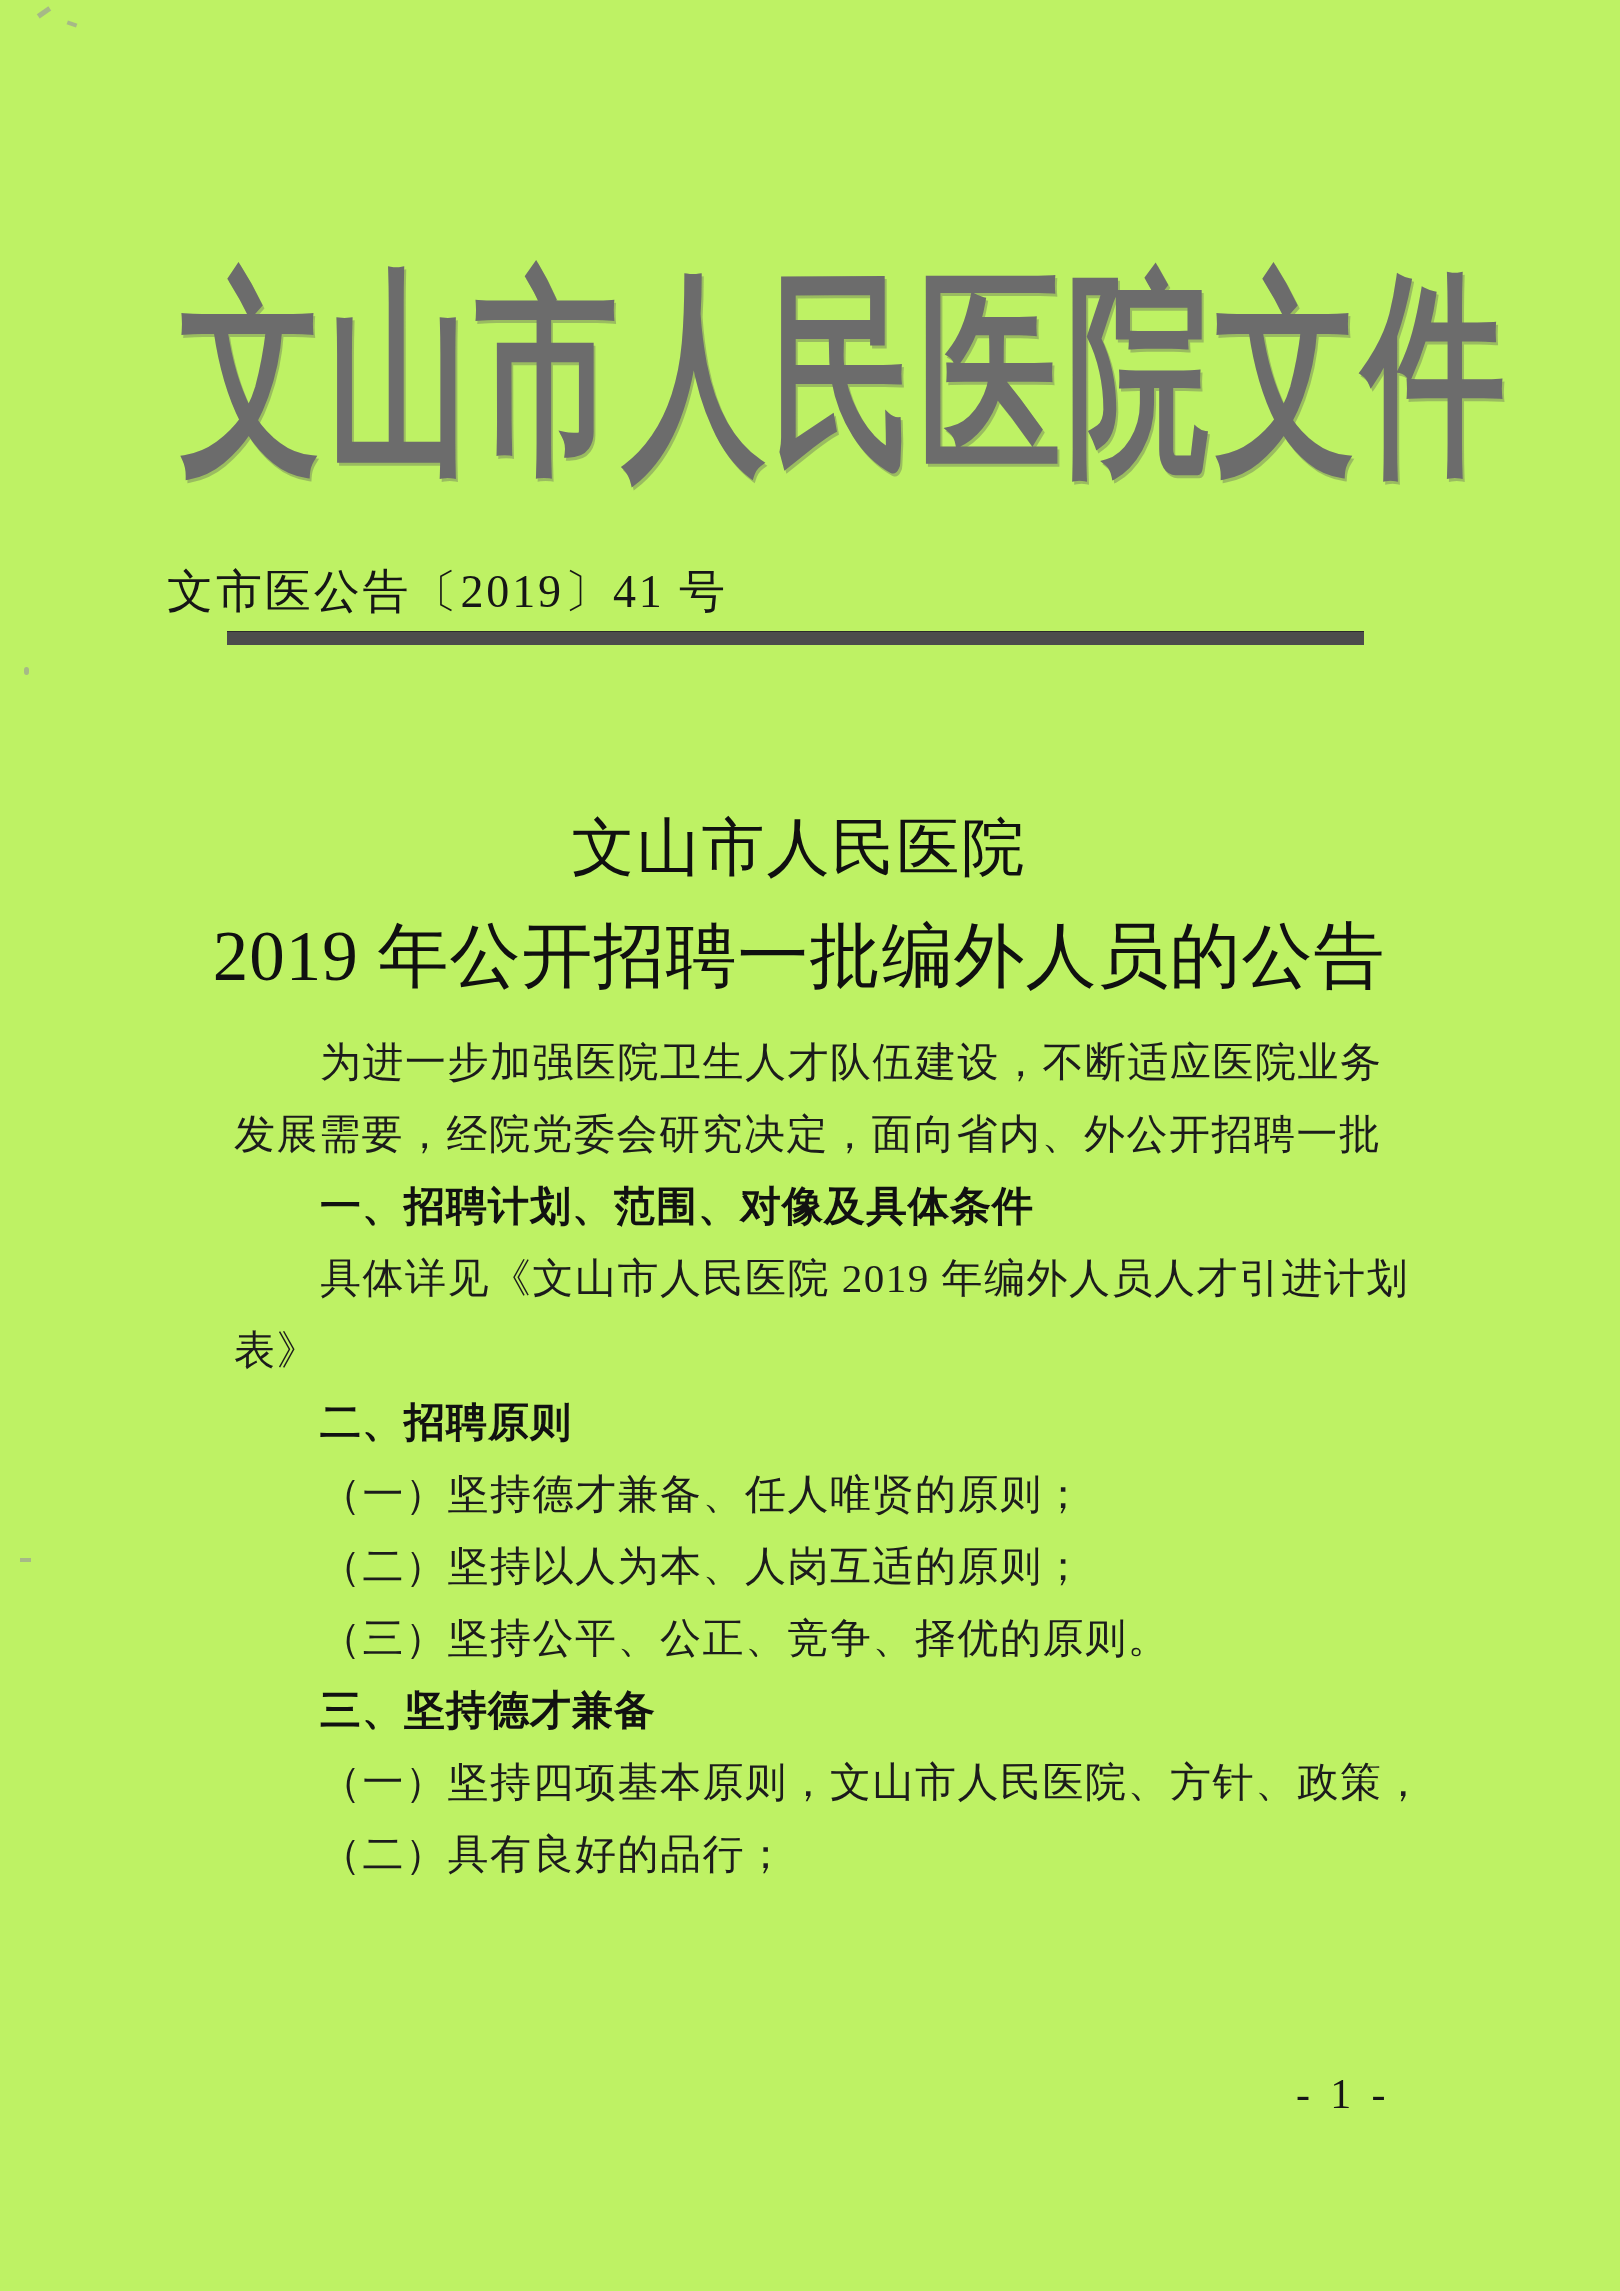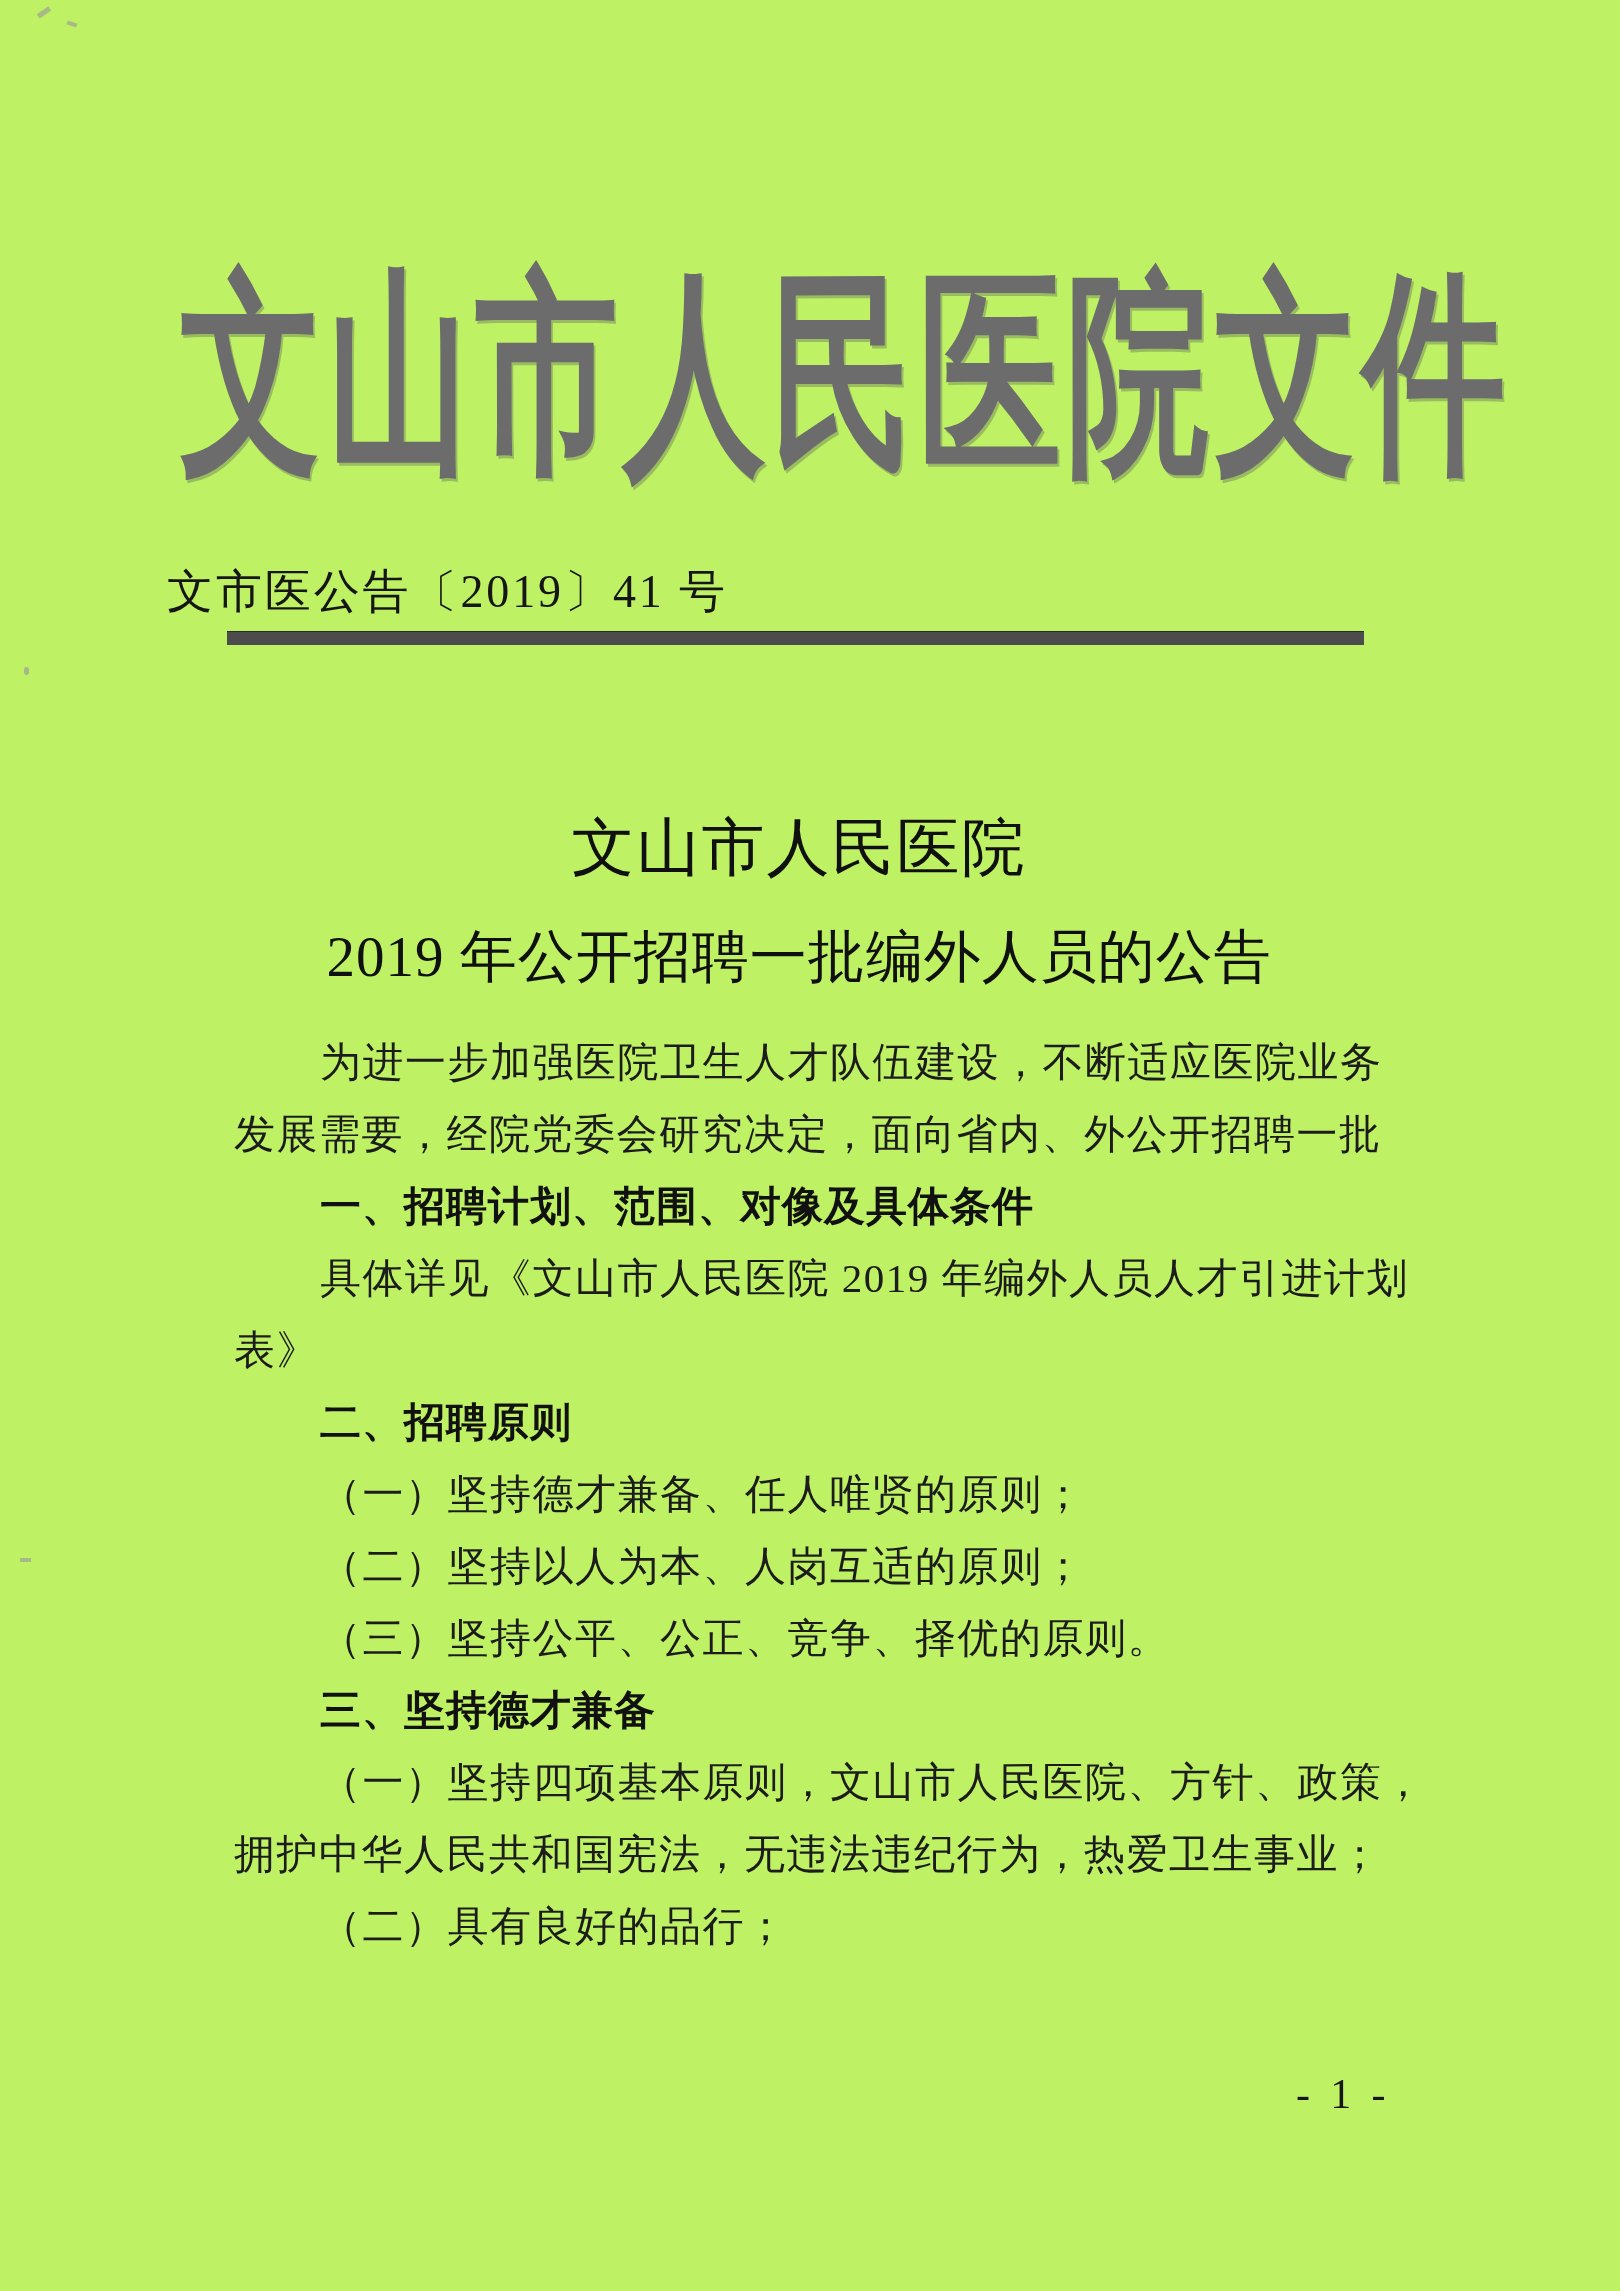--- a/index.html
+++ b/index.html
@@ -57,21 +57,21 @@
     font-weight: normal;
   }
   .title-line1 {
     font-size: 63px;
     letter-spacing: 2px;
     line-height: 69px;
     white-space: nowrap;
   }
   .title-line2 {
     margin-top: 39px;
-    font-size: 57px;
+    font-size: 71px;
     letter-spacing: 1px;
     line-height: 69px;
     white-space: nowrap;
   }
   .body-text {
     position: absolute;
     top: 1026px;
     left: 228px;
     width: 1147px;
     font-size: 41px;
@@ -132,20 +132,19 @@
     <div class="line">发展需要，经院党委会研究决定，面向省内、外公开招聘一批</div>
     <div class="line indent heading">一、招聘计划、范围、对像及具体条件</div>
     <div class="line indent">具体详见《文山市人民医院 2019 年编外人员人才引进计划</div>
     <div class="line">表》</div>
     <div class="line indent heading">二、招聘原则</div>
     <div class="line indent">（一）坚持德才兼备、任人唯贤的原则；</div>
     <div class="line indent">（二）坚持以人为本、人岗互适的原则；</div>
     <div class="line indent">（三）坚持公平、公正、竞争、择优的原则。</div>
     <div class="line indent heading">三、坚持德才兼备</div>
     <div class="line indent">（一）坚持四项基本原则，文山市人民医院、方针、政策，</div>
-    <div class="line">拥护中华人民共和国宪法，无违法违纪行为，热爱卫生事业；</div>
     <div class="line indent">（二）具有良好的品行；</div>
   </div>
 
   <div class="page-number">- 1 -</div>
 
 </div>
 
 
 </body></html>

